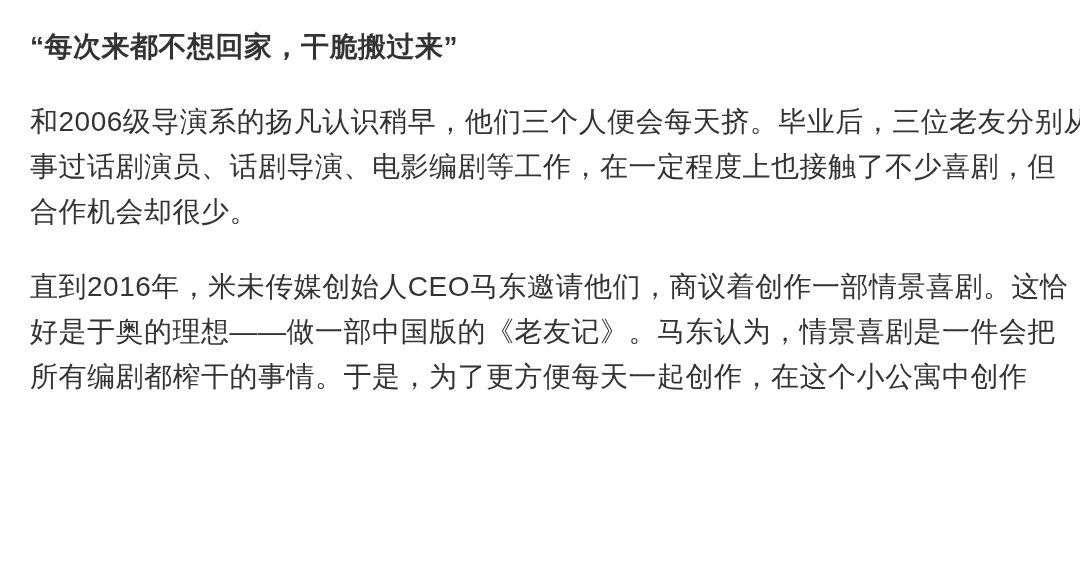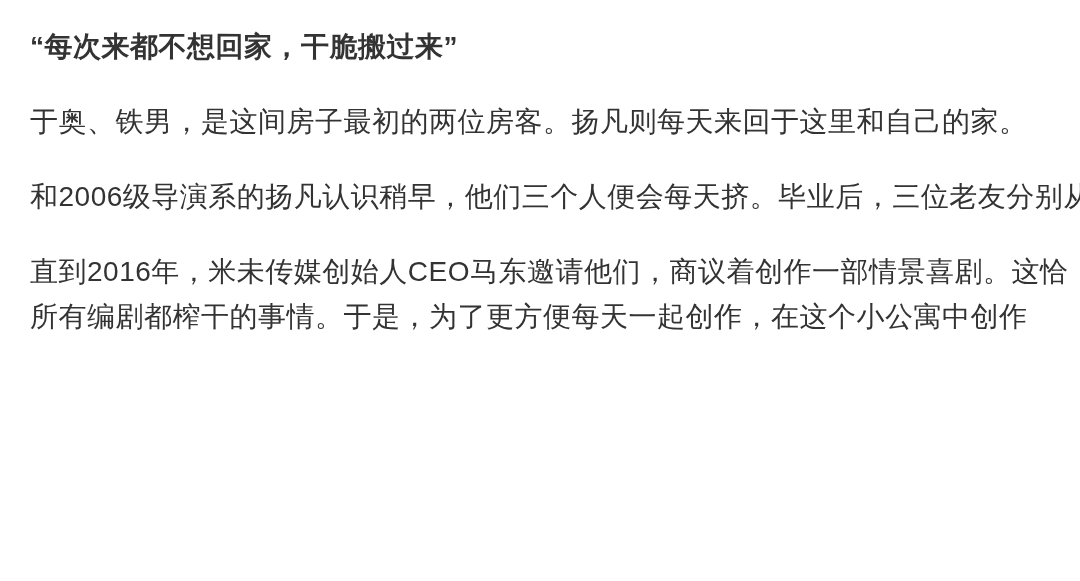--- a/index.html
+++ b/index.html
@@ -40,26 +40,26 @@
     white-space: nowrap;
   }
 </style>
 </head>
 <body>
 
 <div class="article">
 
   <h1 class="heading">“每次来都不想回家，干脆搬过来”</h1>
 
-  <div class="paragraph">
-    <span class="line">于奥、铁男，是这间房子最初的两位房客。扬凡则每天来回于这里和自己的家。</span>
-  </div>
 
   <div class="paragraph">
     <span class="line">和2006级导演系的扬凡认识稍早，他们三个人便会每天挤。毕业后，三位老友分别从</span>
+    <span class="line">事过话剧演员、话剧导演、电影编剧等工作，在一定程度上也接触了不少喜剧，但</span>
+    <span class="line">合作机会却很少。</span>
   </div>
 
   <div class="paragraph">
     <span class="line">直到2016年，米未传媒创始人CEO马东邀请他们，商议着创作一部情景喜剧。这恰</span>
+    <span class="line">好是于奥的理想——做一部中国版的《老友记》。马东认为，情景喜剧是一件会把</span>
     <span class="line">所有编剧都榨干的事情。于是，为了更方便每天一起创作，在这个小公寓中创作</span>
   </div>
 
 </div>
 
 </body></html>

